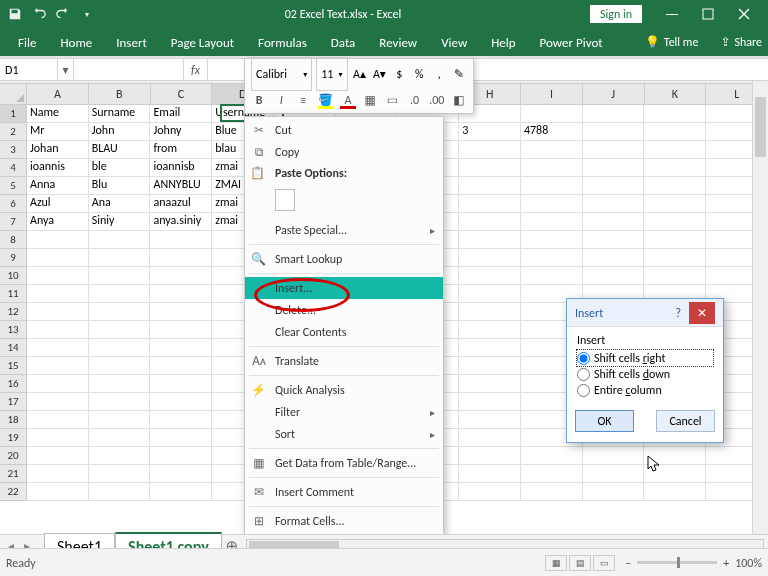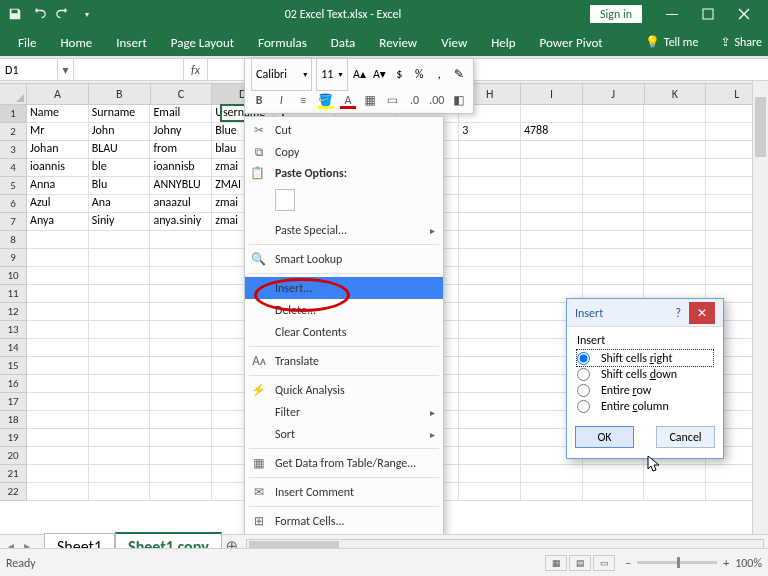--- a/index.html
+++ b/index.html
@@ -62,36 +62,36 @@
 
 .minitb{position:absolute;left:244px;top:58px;width:230px;height:56px;background:#fcfcfc;border:1px solid #c8c8c8;box-shadow:2px 2px 6px rgba(0,0,0,.2);padding:4px 6px;}
 .minitb .r1{display:flex;align-items:center;gap:4px;height:22px;}
 .minitb .fontbox{border:1px solid #ccc;padding:16px 4px;font-size:12px;display:flex;align-items:center;height:20px;}
 .minitb .r2{display:flex;align-items:center;gap:6px;height:22px;margin-top:4px;color:#555;}
 .mtbtn{width:18px;height:18px;display:flex;align-items:center;justify-content:center;}
 
 .ctx{position:absolute;left:244px;top:116px;width:200px;background:#fcfcfc;border:1px solid #c8c8c8;box-shadow:2px 2px 8px rgba(0,0,0,.25);padding:2px 0;}
 .ctx .item{display:flex;align-items:center;height:22px;padding:0 8px 0 30px;position:relative;color:#333;font-size:12px;}
 .ctx .item .ic{position:absolute;left:5px;width:18px;text-align:center;color:#6b6b6b;}
-.ctx .item.hi{background:#3b82f6;}
+.ctx .item.hi{background:#14b8a6;}
 .ctx .sep{height:1px;background:#e0e0e0;margin:3px 4px;}
 .ctx .arrow:after{content:"▸";position:absolute;right:8px;color:#666;font-size:10px;}
 .ctx .po{height:36px;align-items:flex-start;padding-top:3px;}
 .ctx .po .clip{margin-top:3px;width:20px;height:22px;border:1px solid #bdbdbd;background:#fff;}
 .ctx .hdr{height:20px;padding-left:30px;display:flex;align-items:center;color:#333;font-weight:bold;font-size:12px;}
 
 .ellipse{position:absolute;border:3px solid #d40000;border-radius:50%;pointer-events:none;}
 
 .dlg{position:absolute;left:566px;top:298px;width:158px;background:#fff;border:1px solid #6ea0da;box-shadow:3px 3px 10px rgba(0,0,0,.3);}
 .dlg .dtitle{background:#fff;color:#2a5aa8;height:28px;display:flex;align-items:center;padding:0 8px;font-size:13px;border-bottom:1px solid #e0e0e0;background:#eaf1fb;}
 .dlg .dtitle .spc{flex:1;}
 .dlg .dtitle .dclose{width:26px;height:22px;background:#c84040;color:#fff;display:flex;align-items:center;justify-content:center;}
 .dlg .dbody{padding:6px 10px 4px 10px;}
 .dlg .grouplbl{font-size:12px;margin-bottom:3px;}
-.dlg label{display:flex;align-items:center;gap:11px;font-size:12px;padding:1px 0;}
+.dlg label{display:flex;align-items:center;gap:4px;font-size:12px;padding:1px 0;}
 .dlg label input{margin:0;}
 .dlg label.focus{outline:1px dotted #333;outline-offset:0;}
 .dlg .btns{display:flex;gap:22px;justify-content:center;padding:8px 8px 10px;}
 .dlg .btns button{width:60px;height:22px;border:1px solid #a8bcd6;background:#e9f1fb;font-size:12px;}
 .dlg .btns button.ok{border:1px solid #5a8dd6;background:#dbe9fb;}
 
 .cursor{position:absolute;width:16px;height:20px;pointer-events:none;}
 .und{text-decoration:underline;}
 </style>
 </head>
@@ -639,24 +639,20 @@
     <label class="focus">
         <input type="radio" name="ins" checked="" style="">
         <span>Shift cells <span class="und">r</span>ight</span>
       </label>
     <label>
         <input type="radio" name="ins" style="">
         <span>Shift cells <span class="und">d</span>own</span>
       </label>
     <label>
         <input type="radio" name="ins" style="">
-        <span>Entire <span class="und">r</span>ow</span>
-      </label>
-    <label>
-        <input type="radio" name="ins" style="">
         <span>Entire <span class="und">c</span>olumn</span>
       </label>
   </div>
   <div class="btns">
     <button class="ok">OK</button>
     <button>Cancel</button>
   </div>
 </div>
 
 <svg class="cursor" style="left:647px;top:455px;" viewBox="0 0 16 20">

